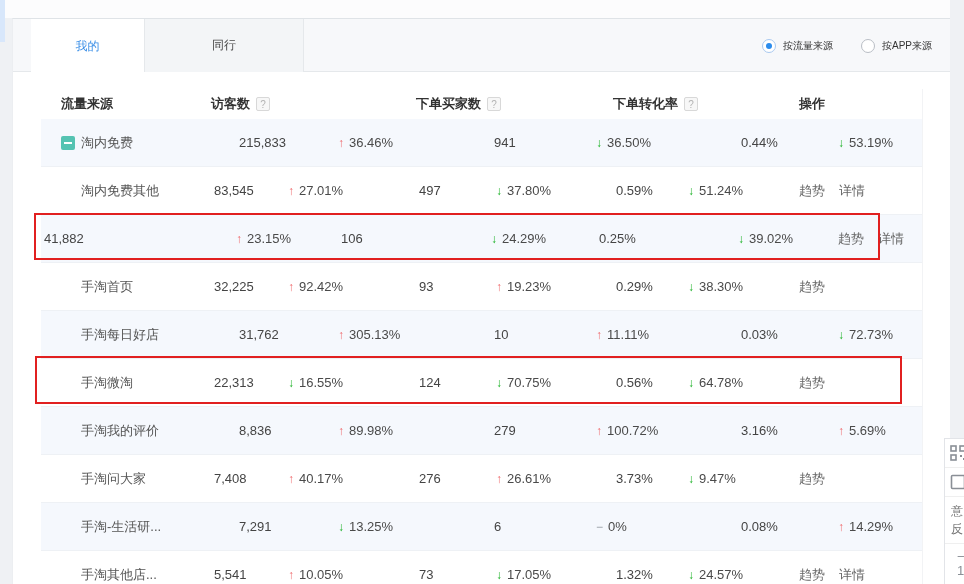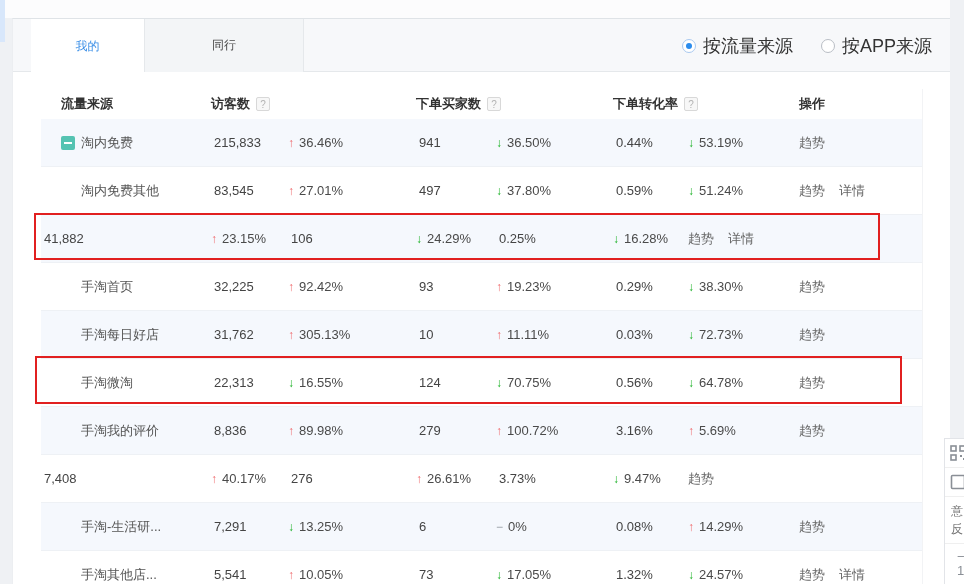--- a/index.html
+++ b/index.html
@@ -20,40 +20,40 @@
 
   
   .tabbar { position:relative; height:53px; background:#f7f8fa; border-bottom:1px solid #e5e8eb; }
   .tab { position:absolute; top:0; height:53px; display:flex; align-items:center; justify-content:center;
          font-size:12px; color:#4a4a4a; cursor:pointer; }
   .tab.active { background:#fff; color:#3a8ee6; z-index:2; height:54px; }
   .tab-mine { left:18px; width:113px; }
   .tab-peer { left:131px; width:160px; background:#f3f5f7; border-left:1px solid #e5e8eb; border-right:1px solid #e5e8eb; }
 
   .radios { position:absolute; right:18px; top:0; height:53px; display:flex; align-items:center; gap:28px;
-            font-size:18px; color:#333; }
+            font-size:10px; color:#333; }
   .radio { display:flex; align-items:center; gap:7px; cursor:pointer; }
   .radio-circle { width:14px; height:14px; border-radius:50%; border:1px solid #b9bec5; background:#fff; position:relative; flex:none; }
   .radio.selected .radio-circle { border-color:#a9c9ef; }
   .radio.selected .radio-circle::after { content:""; position:absolute; left:3px; top:3px; width:6px; height:6px;
     border-radius:50%; background:#2b8ced; }
 
   
   .table { position:absolute; left:28px; top:70px; width:882px; border-right:1px solid #f2f3f5; }
   .thead { display:grid; grid-template-columns:170px 205px 197px 186px 1fr; height:30px; align-items:center;
            font-size:13px; font-weight:bold; color:#333; }
   .th { display:flex; align-items:center; }
   .th-source { padding-left:20px; }
   .help { display:inline-flex; align-items:center; justify-content:center; width:14px; height:14px; margin-left:6px;
           border:1px solid #d8d8d8; border-radius:2px; background:#f7f7f7; color:#b3b3b3;
           font-size:10px; font-weight:normal; cursor:pointer; }
 
   .row { display:grid; grid-template-columns:170px 77px 128px 80px 117px 75px 111px 1fr; height:48px;
          align-items:center; font-size:13px; color:#444; border-bottom:1px solid #eef1f5; position:relative; }
-  .row.stripe { background:#f5f8fd; }
+  .row.stripe { background:#f5f8fd;gap:25px; }
   .name-cell { padding-left:40px; color:#555; display:flex; align-items:center; }
   .row.parent .name-cell { padding-left:20px; }
   .collapse-icon { width:14px; height:14px; margin-right:6px; background:#55c3b2; border-radius:2px;
                    display:flex; align-items:center; justify-content:center; cursor:pointer; flex:none; }
   .collapse-icon::after { content:""; width:8px; height:2px; background:#fff; }
   .num { padding-left:3px; }
   .change { display:flex; align-items:center; gap:5px; color:#4a4a4a; }
   .arrow { font-size:12px; font-weight:bold; }
   .arrow.up { color:#ef6b6e; }
   .arrow.down { color:#1db228; }
@@ -177,21 +177,21 @@
       <span class="chg-val">23.15%</span>
     </div>
     <div class="num">106</div>
     <div class="change">
       <span class="arrow down">↓</span>
       <span class="chg-val">24.29%</span>
     </div>
     <div class="num">0.25%</div>
     <div class="change">
       <span class="arrow down">↓</span>
-      <span class="chg-val">16.28%</span>
+      <span class="chg-val">39.02%</span>
     </div>
     <div class="ops">
             <span>趋势</span>
             <span>详情</span>
           </div>
   </div>
         <div class="row">
     <div class="name-cell">
 
       <span class="src-name">手淘首页</span>
@@ -281,20 +281,24 @@
     <div class="num">3.16%</div>
     <div class="change">
       <span class="arrow up">↑</span>
       <span class="chg-val">5.69%</span>
     </div>
     <div class="ops">
             <span>趋势</span>
           </div>
   </div>
         <div class="row">
+    <div class="name-cell">
+
+      <span class="src-name">手淘问大家</span>
+    </div>
     <div class="num">7,408</div>
     <div class="change">
       <span class="arrow up">↑</span>
       <span class="chg-val">40.17%</span>
     </div>
     <div class="num">276</div>
     <div class="change">
       <span class="arrow up">↑</span>
       <span class="chg-val">26.61%</span>
     </div>

